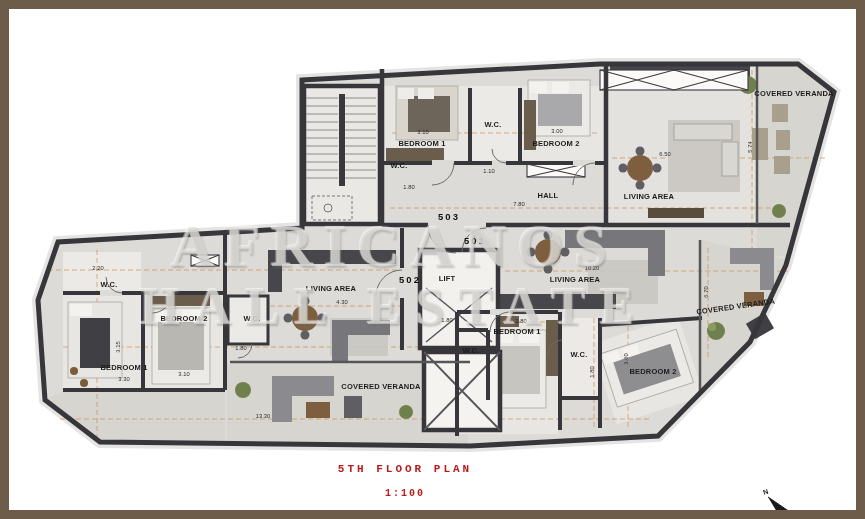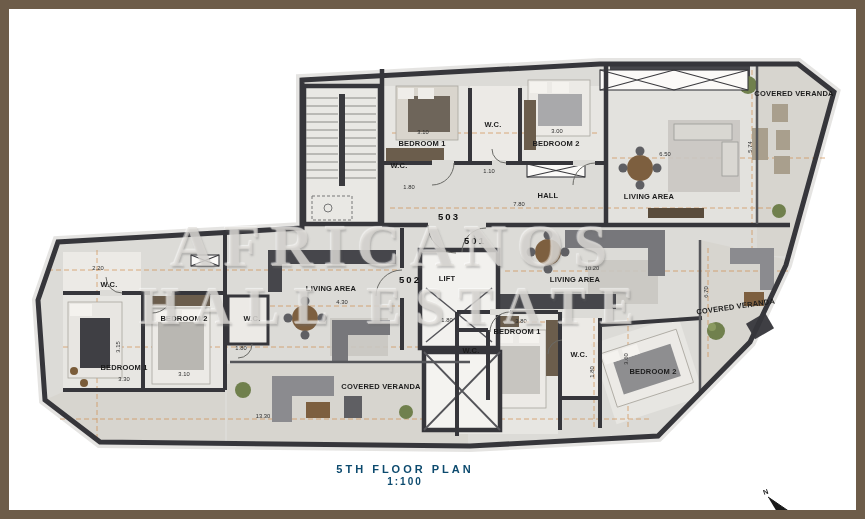--- a/index.html
+++ b/index.html
@@ -13,24 +13,24 @@
     position:absolute;left:105px;top:206px;width:560px;z-index:3;
     text-align:center;pointer-events:none;
     font-family:"Liberation Serif","DejaVu Serif",serif;font-weight:bold;
     color:rgba(222,220,215,0.62);
     text-shadow:1px 2px 2px rgba(110,110,110,0.35), -1px -1px 1px rgba(255,255,255,0.55);
   }
   .wm1{font-size:60px;letter-spacing:10px;line-height:1.05;text-align:center;}
   .wm2{font-size:52px;letter-spacing:14px;line-height:1.1;}
   .title{
     position:absolute;left:291px;top:454px;width:210px;z-index:3;
-    text-align:center;color:#0c4a6e;font-weight:bold;
+    text-align:center;color:#b91c1c;font-weight:bold;font-family:Liberation Mono, monospace;
   }
   .title .l1{font-size:11px;letter-spacing:3px;}
-  .title .l2{font-size:10px;letter-spacing:2px;margin-top:1px;}
+  .title .l2{font-size:10px;letter-spacing:2px;margin-top:13px;}
   text{font-family:"Liberation Sans",sans-serif;}
   .rl{font-size:7.5px;font-weight:bold;fill:#1c1c1c;letter-spacing:.2px;text-anchor:middle;}
   .ul{font-size:9.5px;font-weight:bold;fill:#111;letter-spacing:2px;text-anchor:middle;}
   .dl{font-size:5.8px;fill:#2e2e2e;text-anchor:middle;}
   .compass-n{font-size:7px;font-weight:bold;fill:#1a1a1a;}
 </style>
 </head>
 <body>
 
 <div class="frame">

